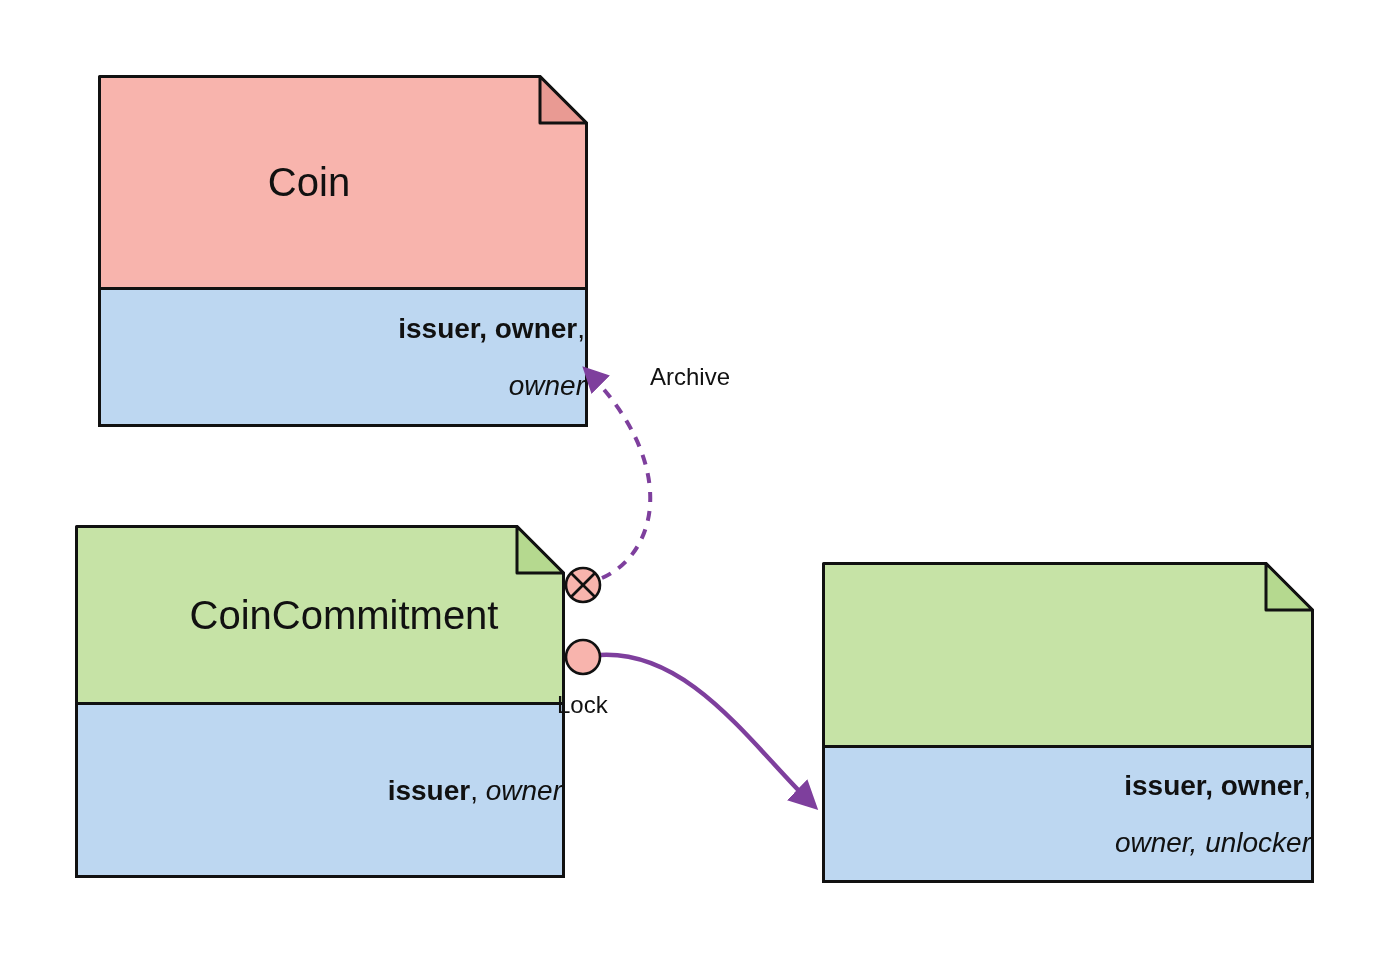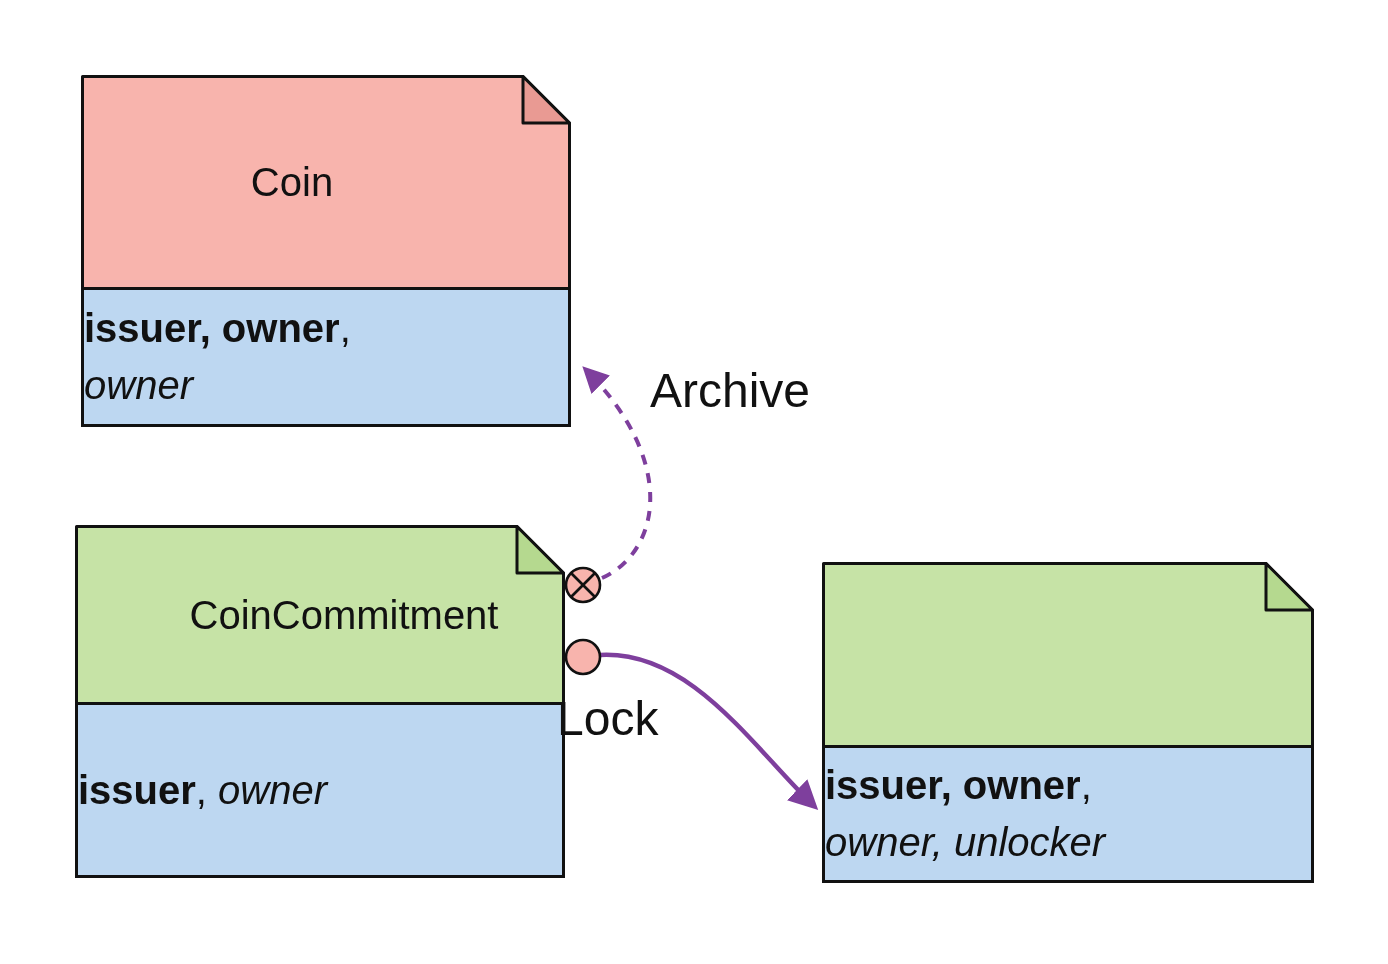--- a/index.html
+++ b/index.html
@@ -36,43 +36,43 @@
     display:flex;align-items:center;justify-content:center;
     font-size:40px;color:#111;
   }
   .note-body{
     position:relative;
     margin-top:-3px;
     box-sizing:border-box;
     border:3px solid var(--line-black);
     background:var(--body-blue);
     display:flex;flex-direction:column;
-    align-items:flex-start;justify-content:center;
-    font-size:40px;color:#111;
+    align-items:flex-end;justify-content:center;
+    font-size:28px;color:#111;
     line-height:57px;
     text-align:center;
   }
   .b{font-weight:bold;}
   .i{font-style:italic;}
   .arrow-layer{
     position:absolute;left:0;top:0;width:1388px;height:964px;
     pointer-events:none;
   }
   .edge-label{
     position:absolute;
-    font-size:48px;color:#111;
+    font-size:24px;color:#111;
     white-space:nowrap;
   }
 </style>
 </head>
 <body>
 
 <div class="canvas">
 
-  <div class="note-box" style="left:75px;top:75px;width:428px;padding-left:6px;">
+  <div class="note-box" style="left:92px;top:75px;width:428px;padding-left:6px;">
     <svg class="hdr" width="490" height="215" viewBox="0 0 490 215">
       <polygon class="fill-pink stroke" points="1.5,1.5 442,1.5 488.5,48 488.5,215 1.5,215"></polygon>
       <polygon class="fill-pink-dark stroke" points="442,1.5 442,48 488.5,48"></polygon>
     </svg>
     <div class="title-overlay" style="height:215px;">Coin</div>
     <div class="note-body" style="width:490px;height:140px;">
       <div><span class="b">issuer, owner</span><span>,</span></div>
       <div class="i">owner</div>
     </div>
   </div>

